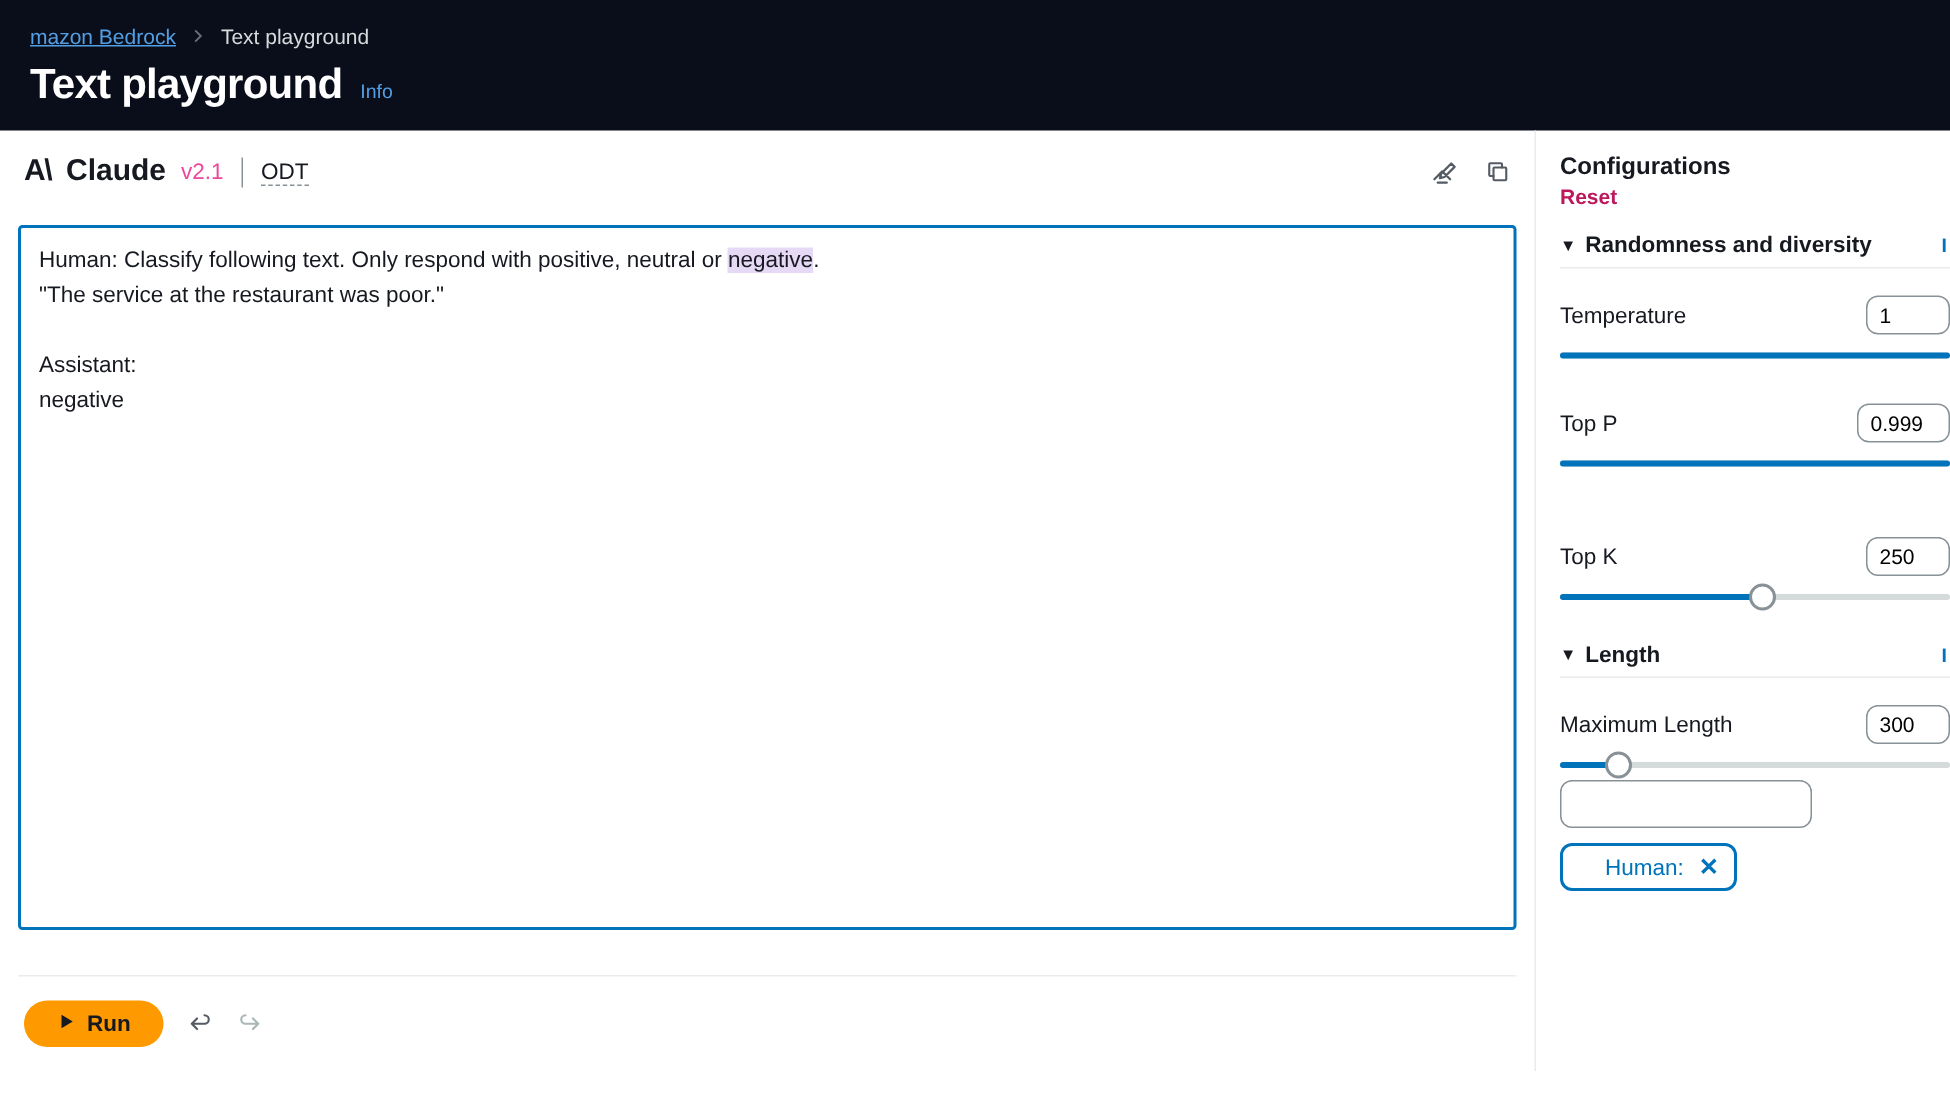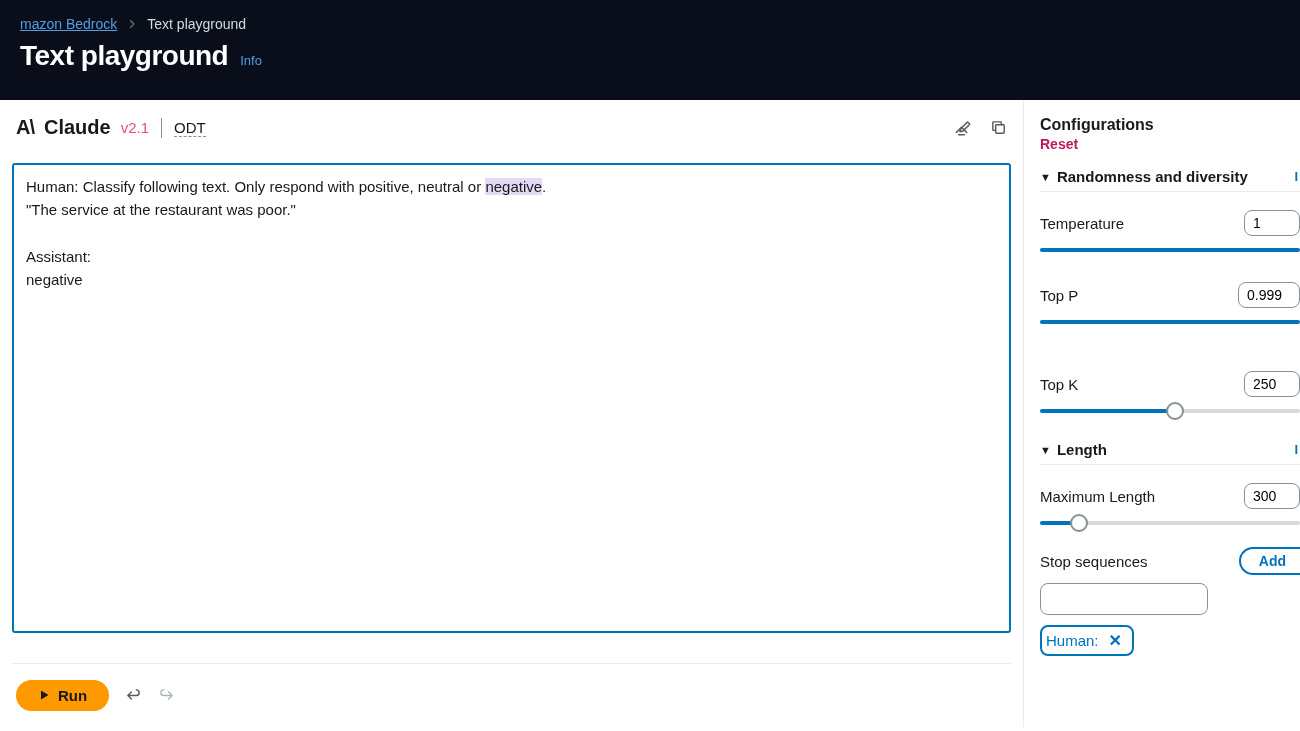--- a/index.html
+++ b/index.html
@@ -13,21 +13,21 @@
       color: #16191f;
       background: #fff;
       width: 1300px;
       height: 731px;
       overflow: hidden;
     }
     .header-dark {
       background: #0a0e1a;
       color: #fff;
       padding: 0 20px;
-      height: 100px;
+      height: 87px;
     }
     .breadcrumb {
       display: flex;
       align-items: center;
       gap: 10px;
       padding-top: 16px;
       font-size: 14px;
     }
     .breadcrumb a {
       color: #539fe5;
@@ -294,21 +294,21 @@
       padding: 4px 8px;
       font-size: 14px;
     }
     .stop-tag {
       display: inline-flex;
       align-items: center;
       gap: 10px;
       border: 2px solid #0073bb;
       color: #0073bb;
       border-radius: 8px;
-      padding: 4px 10px 4px 4px;
+      padding: 4px 10px 4px 28px;
       margin-top: 10px;
       font-size: 15px;
       font-weight: 400;
     }
     .stop-tag .tag-x {
       font-weight: 700;
       cursor: pointer;
       font-size: 16px;
     }
   </style>
@@ -438,24 +438,20 @@
 
     <div class="param-row">
       <span class="param-label">Maximum Length</span>
       <input class="param-input" value="300" style="">
     </div>
     <div class="slider-track">
       <div class="slider-fill" style="width:15%"></div>
       <div class="slider-thumb" style="left:15%"></div>
     </div>
 
-    <div class="stop-seq-row">
-      <span class="param-label">Stop sequences</span>
-      <button class="add-btn">Add</button>
-    </div>
     <input class="stop-input" style="">
     <div>
       <span class="stop-tag">
         <span>Human:</span>
         <span class="tag-x">✕</span>
       </span>
     </div>
   </div>
 
 </div>

